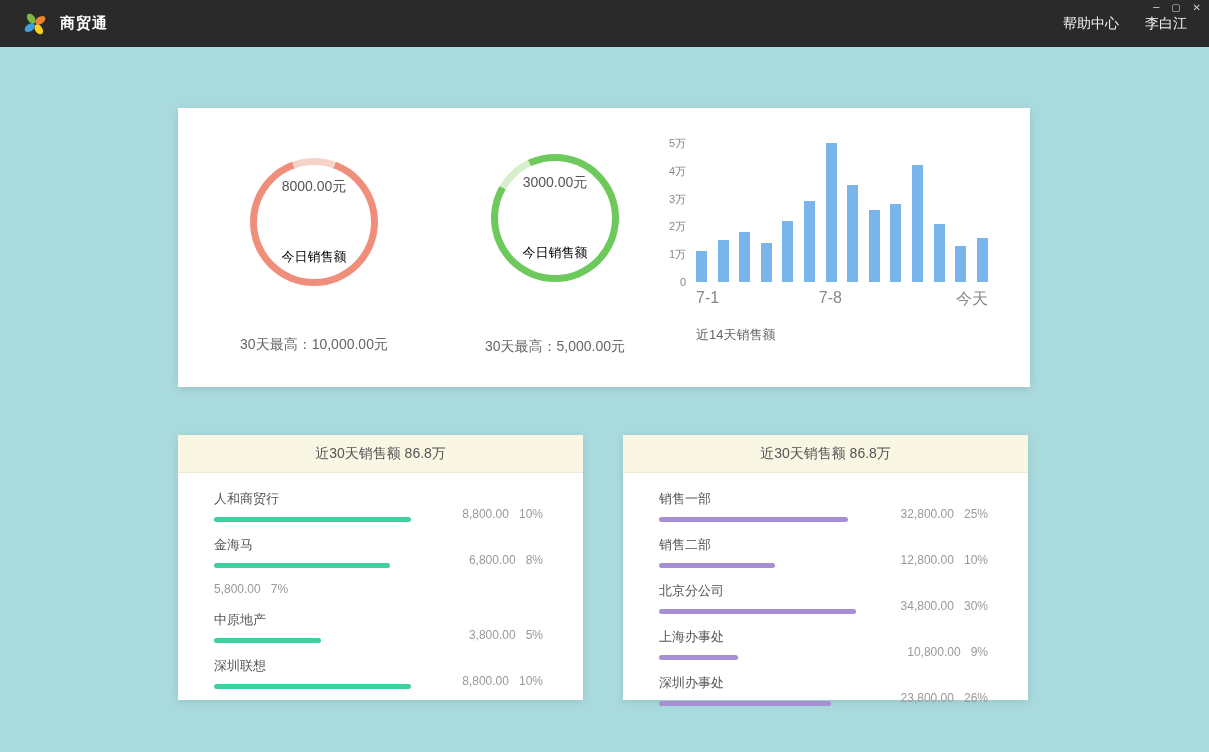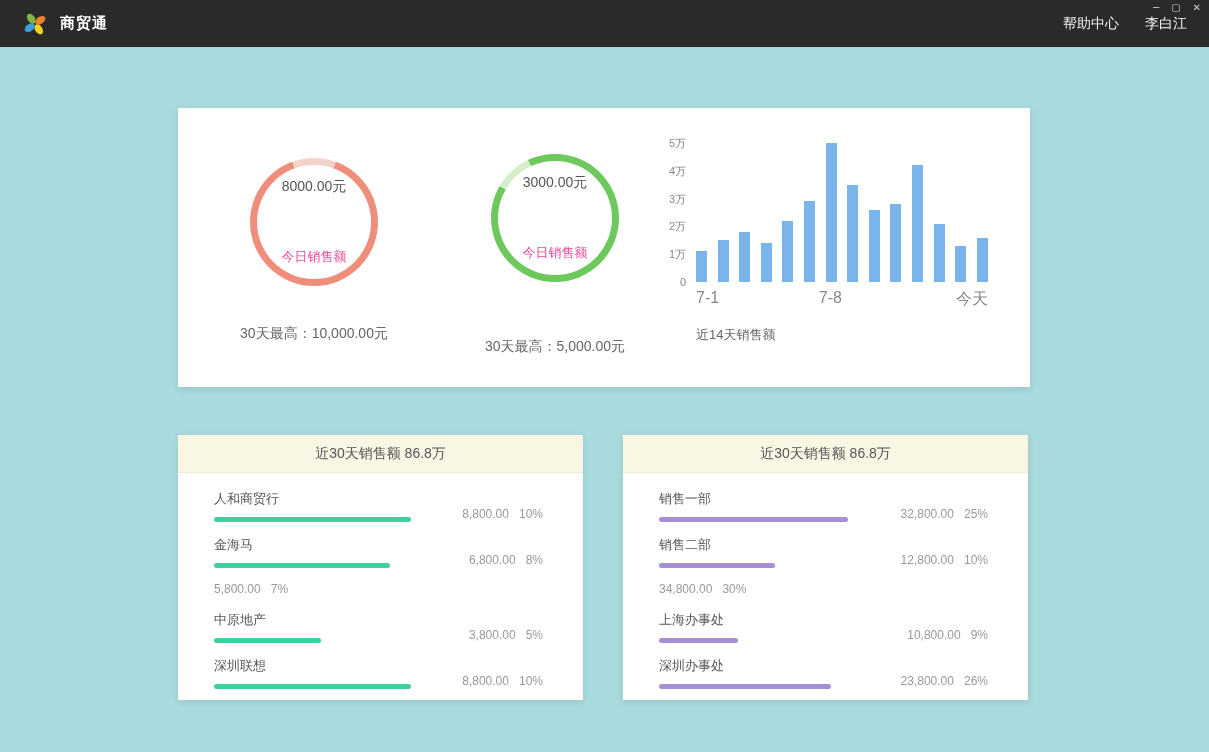--- a/index.html
+++ b/index.html
@@ -43,23 +43,23 @@
     background:conic-gradient(from 20deg, #ef8e7a 0deg 320deg, #f6d3c9 320deg 360deg);
   }
   .donut-ring-green {
     background:conic-gradient(from 335deg, #6ec95d 0deg 325deg, #d6eecb 325deg 360deg);
   }
   .donut-inner {
     position:absolute; inset:7px; background:#fff; border-radius:50%;
     display:flex; flex-direction:column; align-items:center; justify-content:center; gap:8px;
   }
   .donut-value { font-size:14px; color:#555; }
-  .donut-label { font-size:13px; color:#ec4899;margin-top:44px; }
+  .donut-label { font-size:13px; color:#000000;margin-top:44px; }
   .donut-footnote { font-size:14px; color:#666; }
-  .donut-col-1 .donut-footnote { margin-top:39px; }
+  .donut-col-1 .donut-footnote { margin-top:50px; }
   .donut-col-2 .donut-footnote { margin-top:56px; }
 
   
   .chart-col { flex:1; padding:35px 42px 0 0; }
   .chart-wrap { display:flex; height:139px; }
   .y-axis { position:relative; width:36px; }
   .ytick {
     position:absolute; right:10px; transform:translateY(50%);
     font-size:11px; color:#888; white-space:nowrap;
   }
@@ -223,20 +223,24 @@
           <div class="rank-value"><span>32,800.00</span><span class="rank-pct">25%</span></div>
         </div>
         <div class="rank-row">
           <div class="rank-left-col">
             <div class="rank-name">销售二部</div>
             <div class="rank-bar bar-purple" style="width: 59%;"></div>
           </div>
           <div class="rank-value"><span>12,800.00</span><span class="rank-pct">10%</span></div>
         </div>
         <div class="rank-row">
+          <div class="rank-left-col">
+            <div class="rank-name">北京分公司</div>
+            <div class="rank-bar bar-purple" style="width: 100%;"></div>
+          </div>
           <div class="rank-value"><span>34,800.00</span><span class="rank-pct">30%</span></div>
         </div>
         <div class="rank-row">
           <div class="rank-left-col">
             <div class="rank-name">上海办事处</div>
             <div class="rank-bar bar-purple" style="width: 40%;"></div>
           </div>
           <div class="rank-value"><span>10,800.00</span><span class="rank-pct">9%</span></div>
         </div>
         <div class="rank-row">

